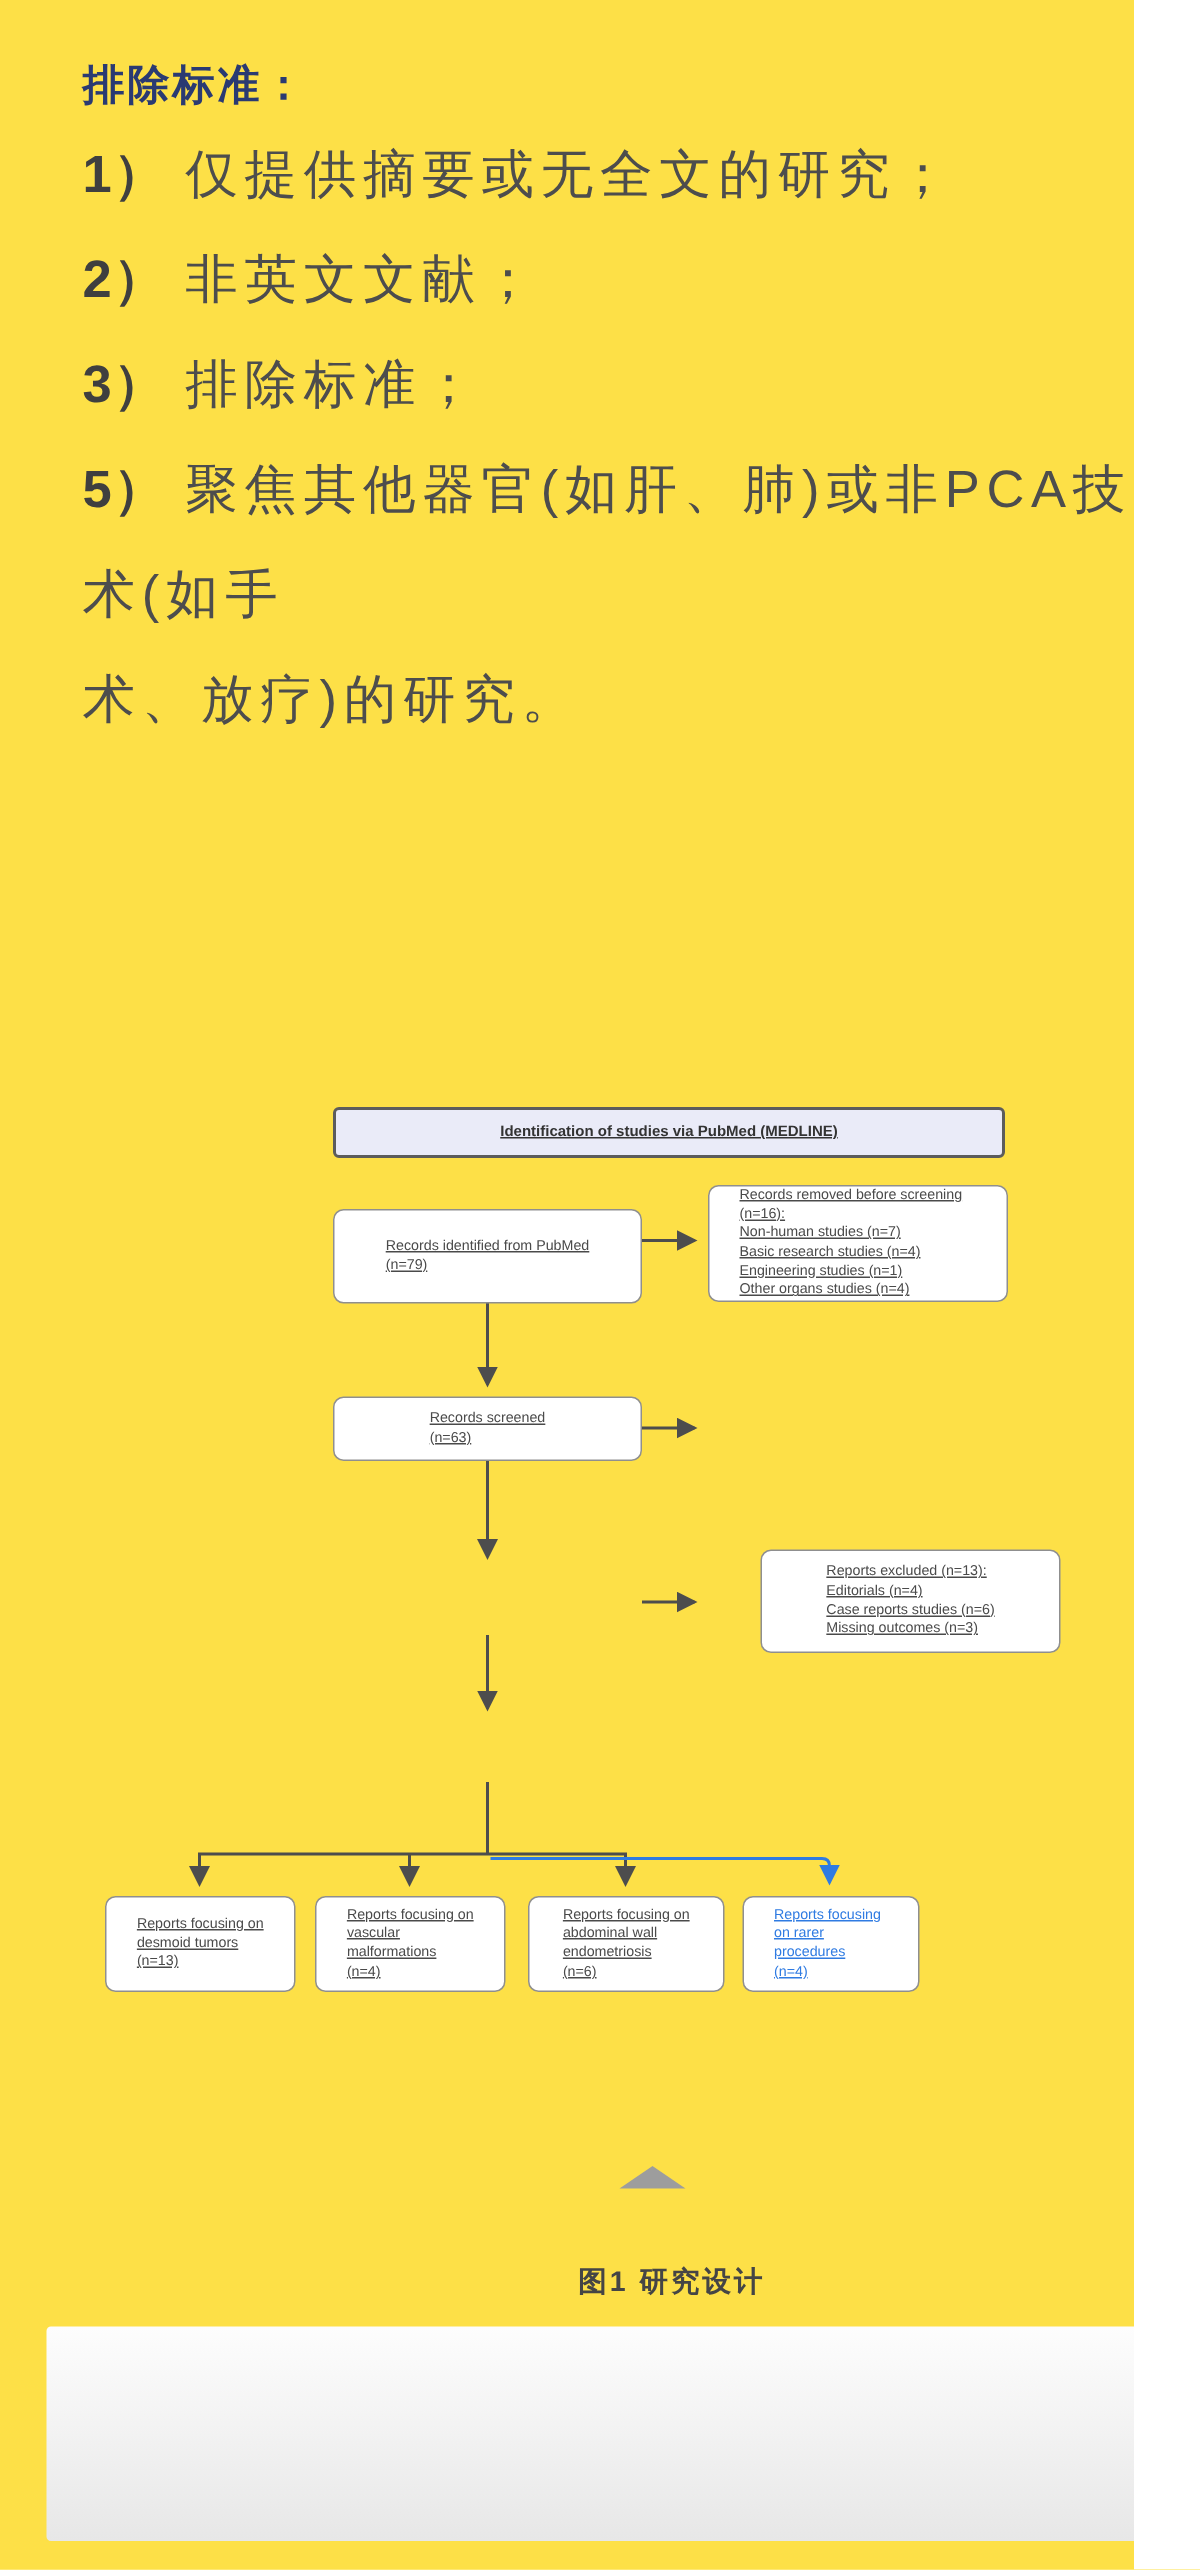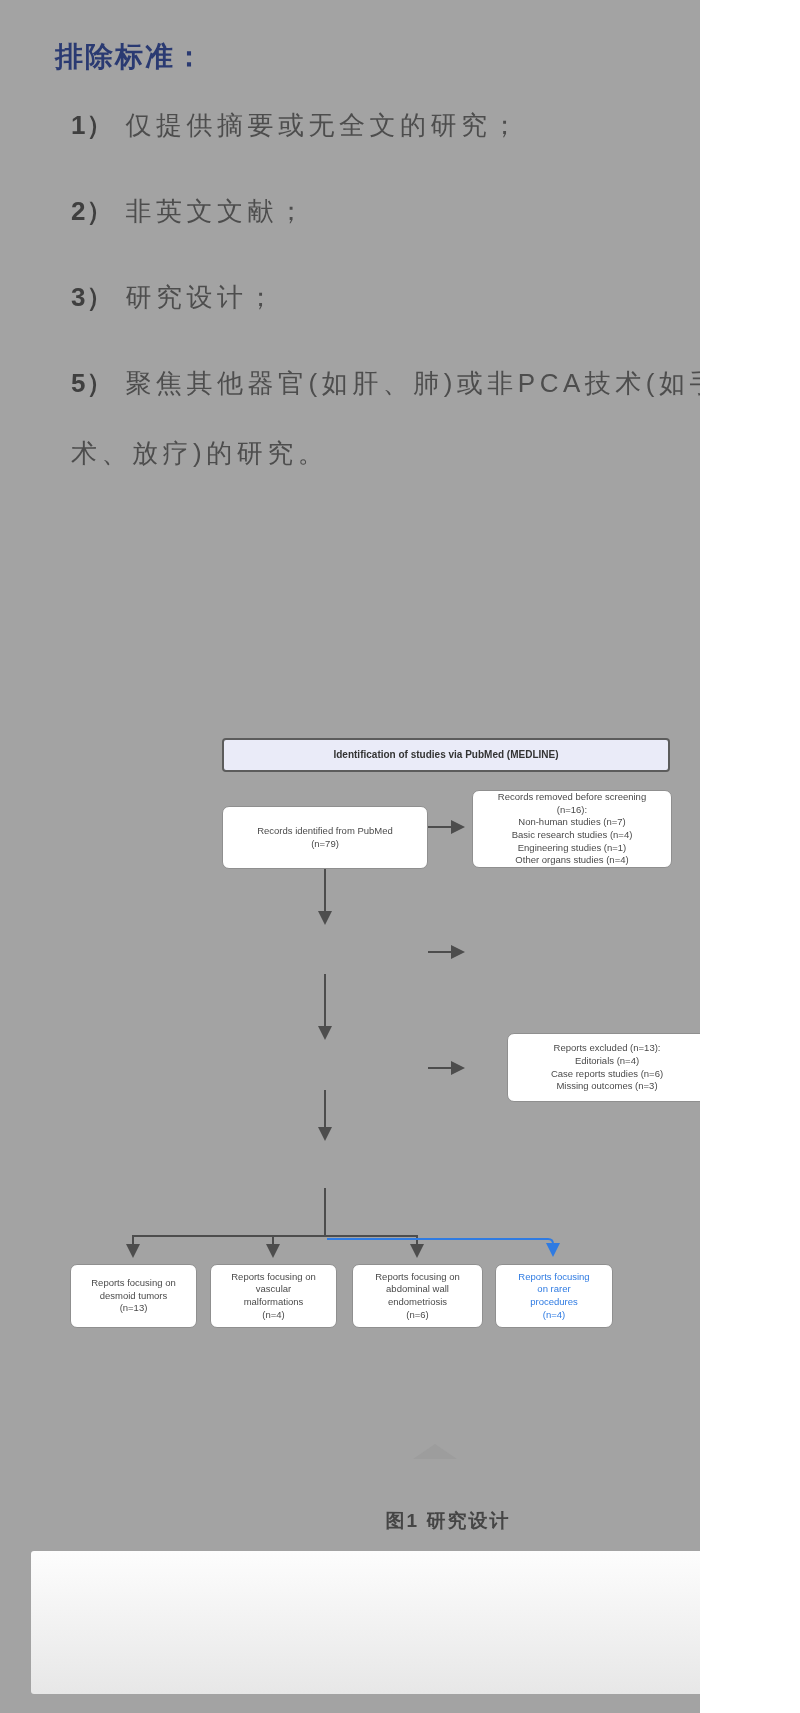--- a/index.html
+++ b/index.html
@@ -1,33 +1,33 @@
 <!DOCTYPE html>
 <html><head>
 <meta charset="utf-8">
 <style>
   html,body{margin:0;padding:0;}
   body{width:800px;font-family:"Liberation Sans","DejaVu Sans",sans-serif;}
-  .page{position:relative;width:700px;height:1713px;background:#a3a3a3;overflow:hidden;}
+  .page{position:relative;width:756px;height:1713px;background:#fde047;overflow:hidden;}
 
   
   .content{position:absolute;left:55px;top:40px;width:700px;}
   .heading{margin:0;font-size:28px;line-height:34px;font-weight:700;color:#2a3a72;letter-spacing:2px;}
   .list{margin-top:8px;}
-  .item{margin:16px;font-size:26px;line-height:70px;color:#4d4d4d;letter-spacing:4.5px;}
+  .item{margin:0;font-size:35px;line-height:70px;color:#4d4d4d;letter-spacing:4.5px;}
   .item .num{font-weight:700;color:#3f3f3f;margin-right:12px;letter-spacing:1px;}
   .item .txt{white-space:pre-line;}
 
   
   .flowchart{position:absolute;left:60px;top:670px;width:620px;height:690px;}
   .flowchart svg{position:absolute;left:0;top:0;}
   .fbox{position:absolute;box-sizing:border-box;background:#fff;border:1px solid #8f8f8f;
         border-radius:7px;display:flex;align-items:center;justify-content:center;
-        text-align:center;white-space:pre-line;color:#4a4a4a;
-        font-size:9.5px;line-height:1.34;padding:3px 20px;}
+        white-space:pre-line;color:#4a4a4a;
+        font-size:9.5px;line-height:1.34;padding:3px 20px;text-decoration:underline;}
   .fbox.titlebox{background:#eaebf8;border:2px solid #5c5c5c;border-radius:4px;
         font-weight:700;font-size:10px;color:#333;}
   .fbox.bluebox{color:#2f7be2;}
 
   
   .collapse-tri{position:absolute;left:413px;top:1444px;width:0;height:0;
         border-left:22px solid transparent;border-right:22px solid transparent;
         border-bottom:15px solid #9d9d9d;cursor:pointer;}
   .caption{position:absolute;left:0;top:1508px;width:800px;text-align:center;
         font-size:19px;font-weight:600;color:#454545;letter-spacing:2px;padding-left:48px;}
@@ -37,21 +37,21 @@
 </head>
 <body>
 
 <div class="page">
 
   <div class="content">
     <h1 class="heading">排除标准：</h1>
     <div class="list">
       <p class="item"><span class="num">1）</span><span class="txt">仅提供摘要或无全文的研究；</span></p>
       <p class="item"><span class="num">2）</span><span class="txt">非英文文献；</span></p>
-      <p class="item"><span class="num">3）</span><span class="txt">研究设计；</span></p>
+      <p class="item"><span class="num">3）</span><span class="txt">排除标准；</span></p>
       <p class="item"><span class="num">5）</span><span class="txt">聚焦其他器官(如肝、肺)或非PCA技术(如手
 术、放疗)的研究。</span></p>
     </div>
   </div>
 
   <div class="flowchart">
     <svg width="620" height="690" viewBox="0 0 620 690">
       <defs>
         <marker id="ad" markerWidth="8" markerHeight="8" refX="6" refY="3.5" orient="auto">
           <path d="M0,0 L7,3.5 L0,7 Z" fill="#4d4d4d"></path>
@@ -77,20 +77,22 @@
     </svg>
 
     <div class="fbox titlebox" style="left:162px;top:68px;width:448px;height:34px;">Identification of studies via PubMed (MEDLINE)</div>
     <div class="fbox" style="left:162px;top:125px;width:206px;height:63px;margin-top:11px;">Records identified from PubMed
 (n=79)</div>
     <div class="fbox" style="left:412px;top:120px;width:200px;height:78px;">Records removed before screening (n=16):
 Non-human studies (n=7)
 Basic research studies (n=4)
 Engineering studies (n=1)
 Other organs studies (n=4)</div>
+    <div class="fbox" style="left:162px;top:261px;width:206px;height:43px;">Records screened
+(n=63)</div>
     <div class="fbox" style="left:412px;top:363px;width:200px;height:69px;margin-left:35px;">Reports excluded (n=13):
 Editorials (n=4)
 Case reports studies (n=6)
 Missing outcomes (n=3)</div>
     <div class="fbox" style="left:10px;top:594px;width:127px;height:64px;">Reports focusing on
 desmoid tumors
 (n=13)</div>
     <div class="fbox" style="left:150px;top:594px;width:127px;height:64px;">Reports focusing on
 vascular
 malformations

